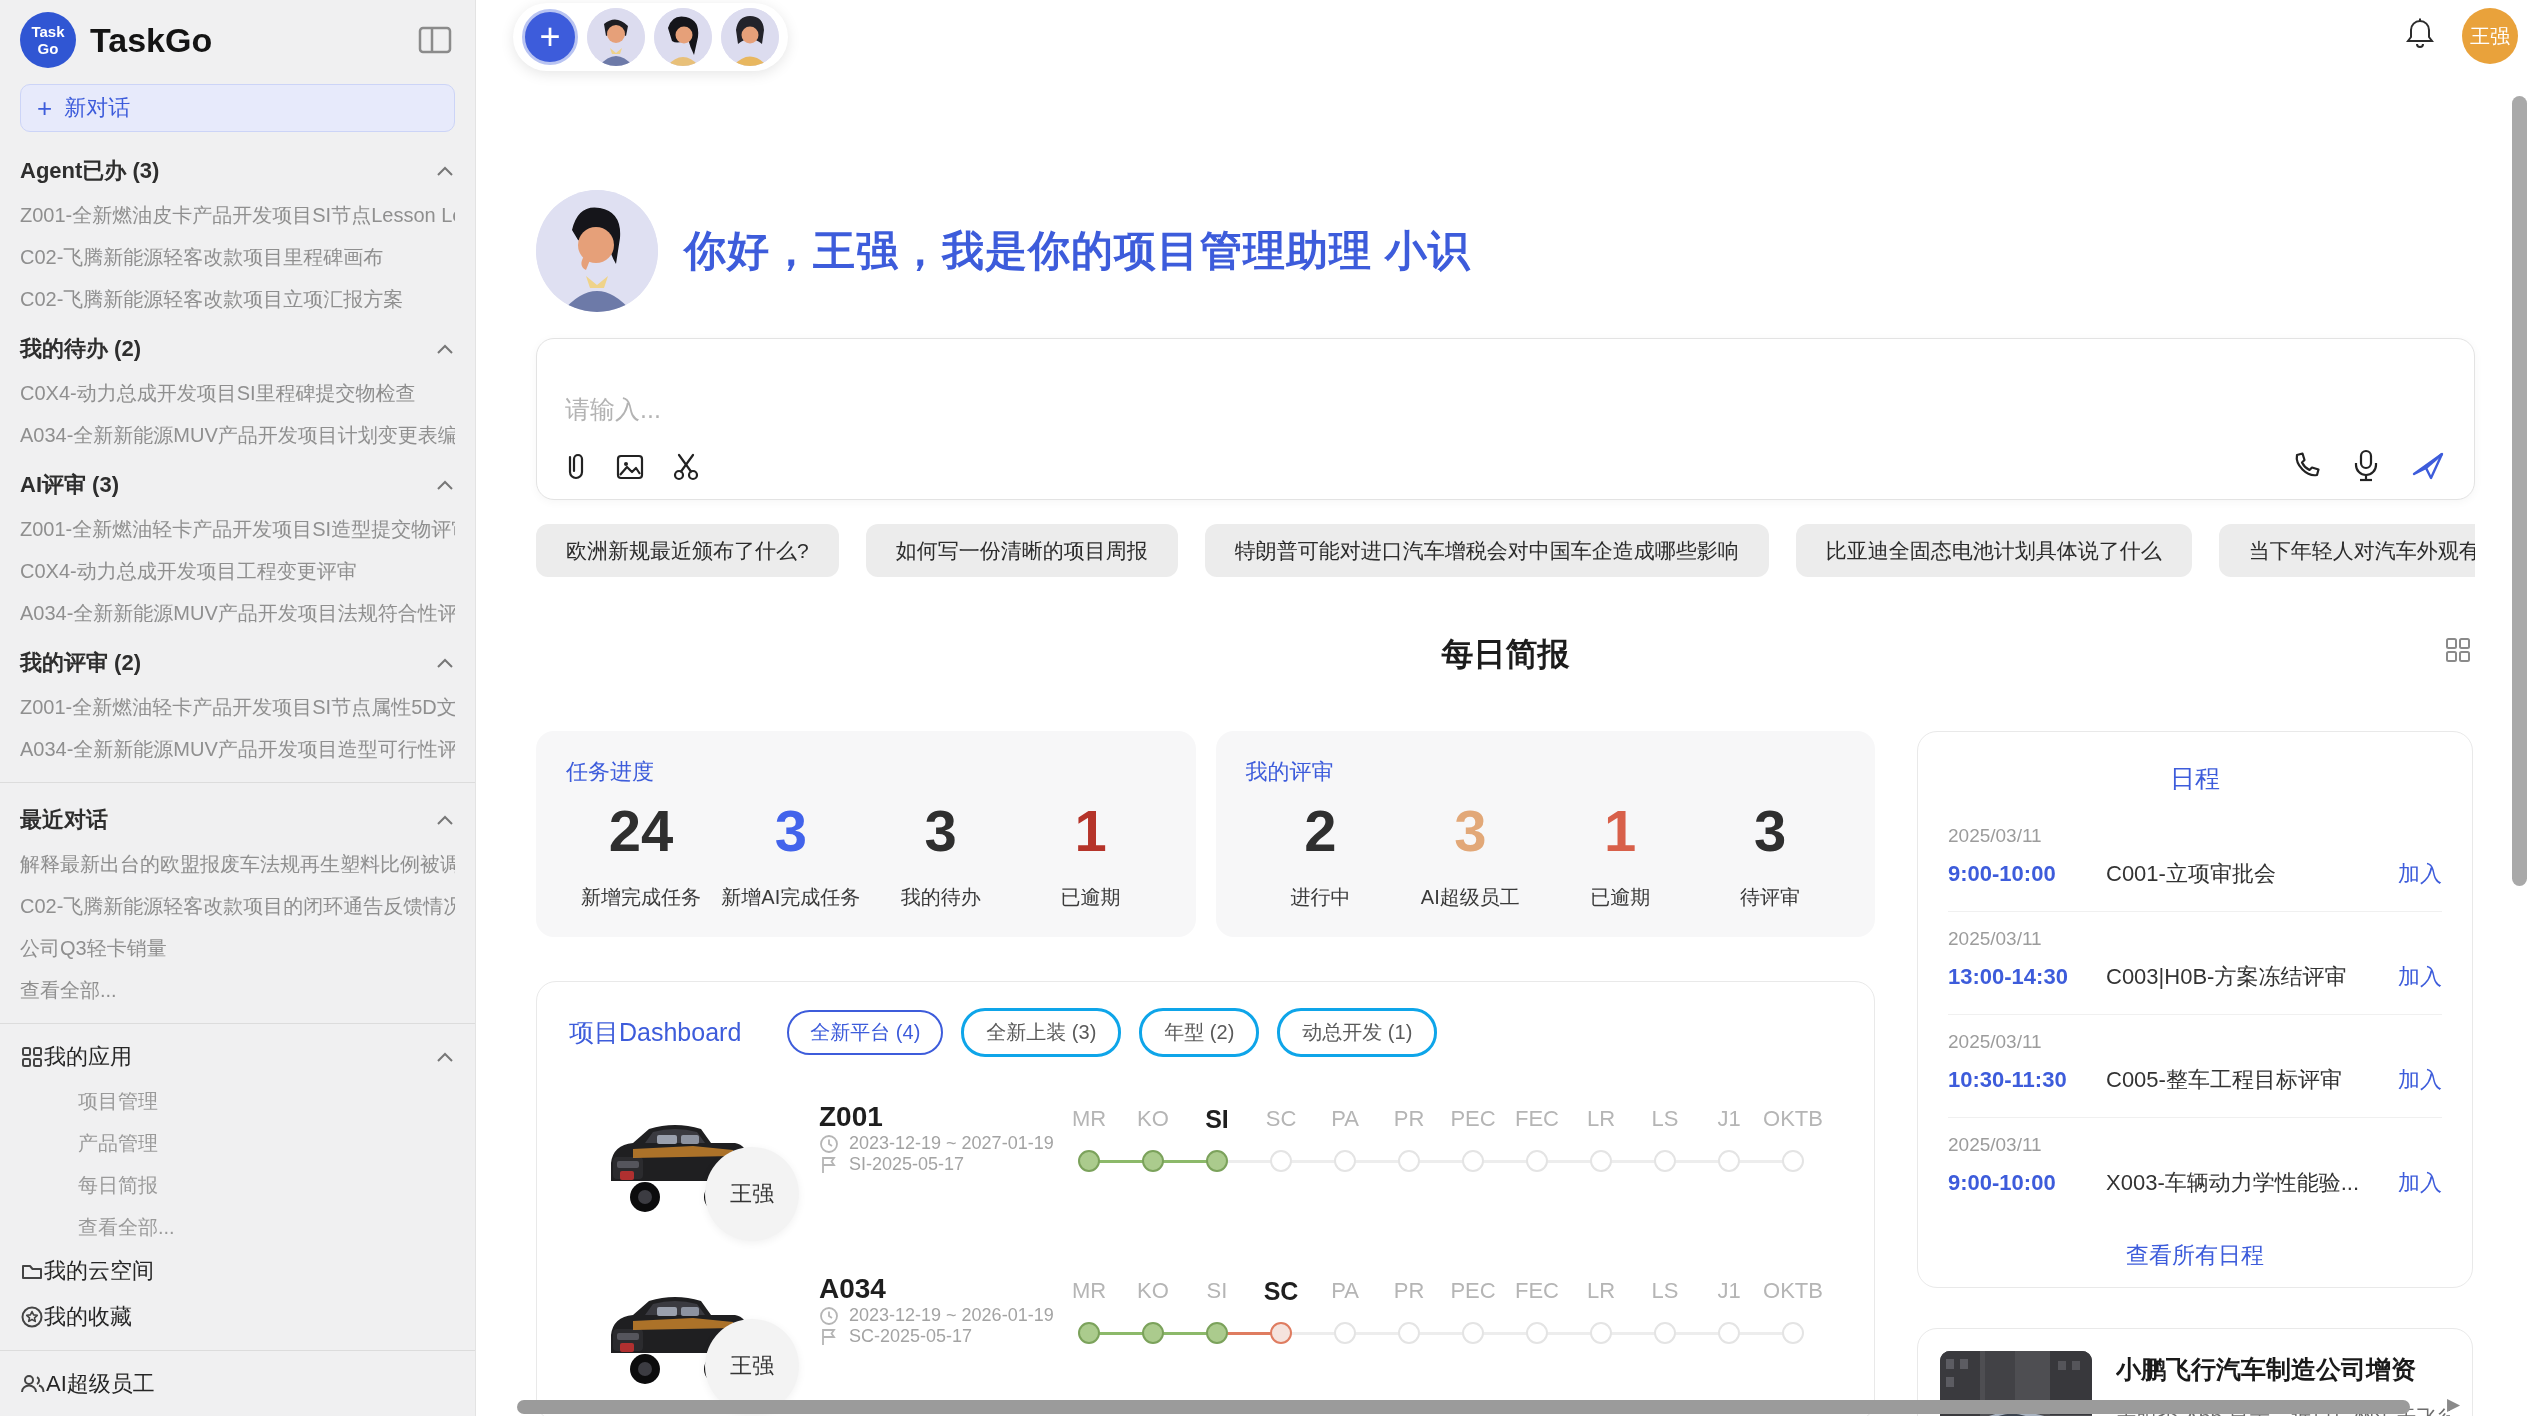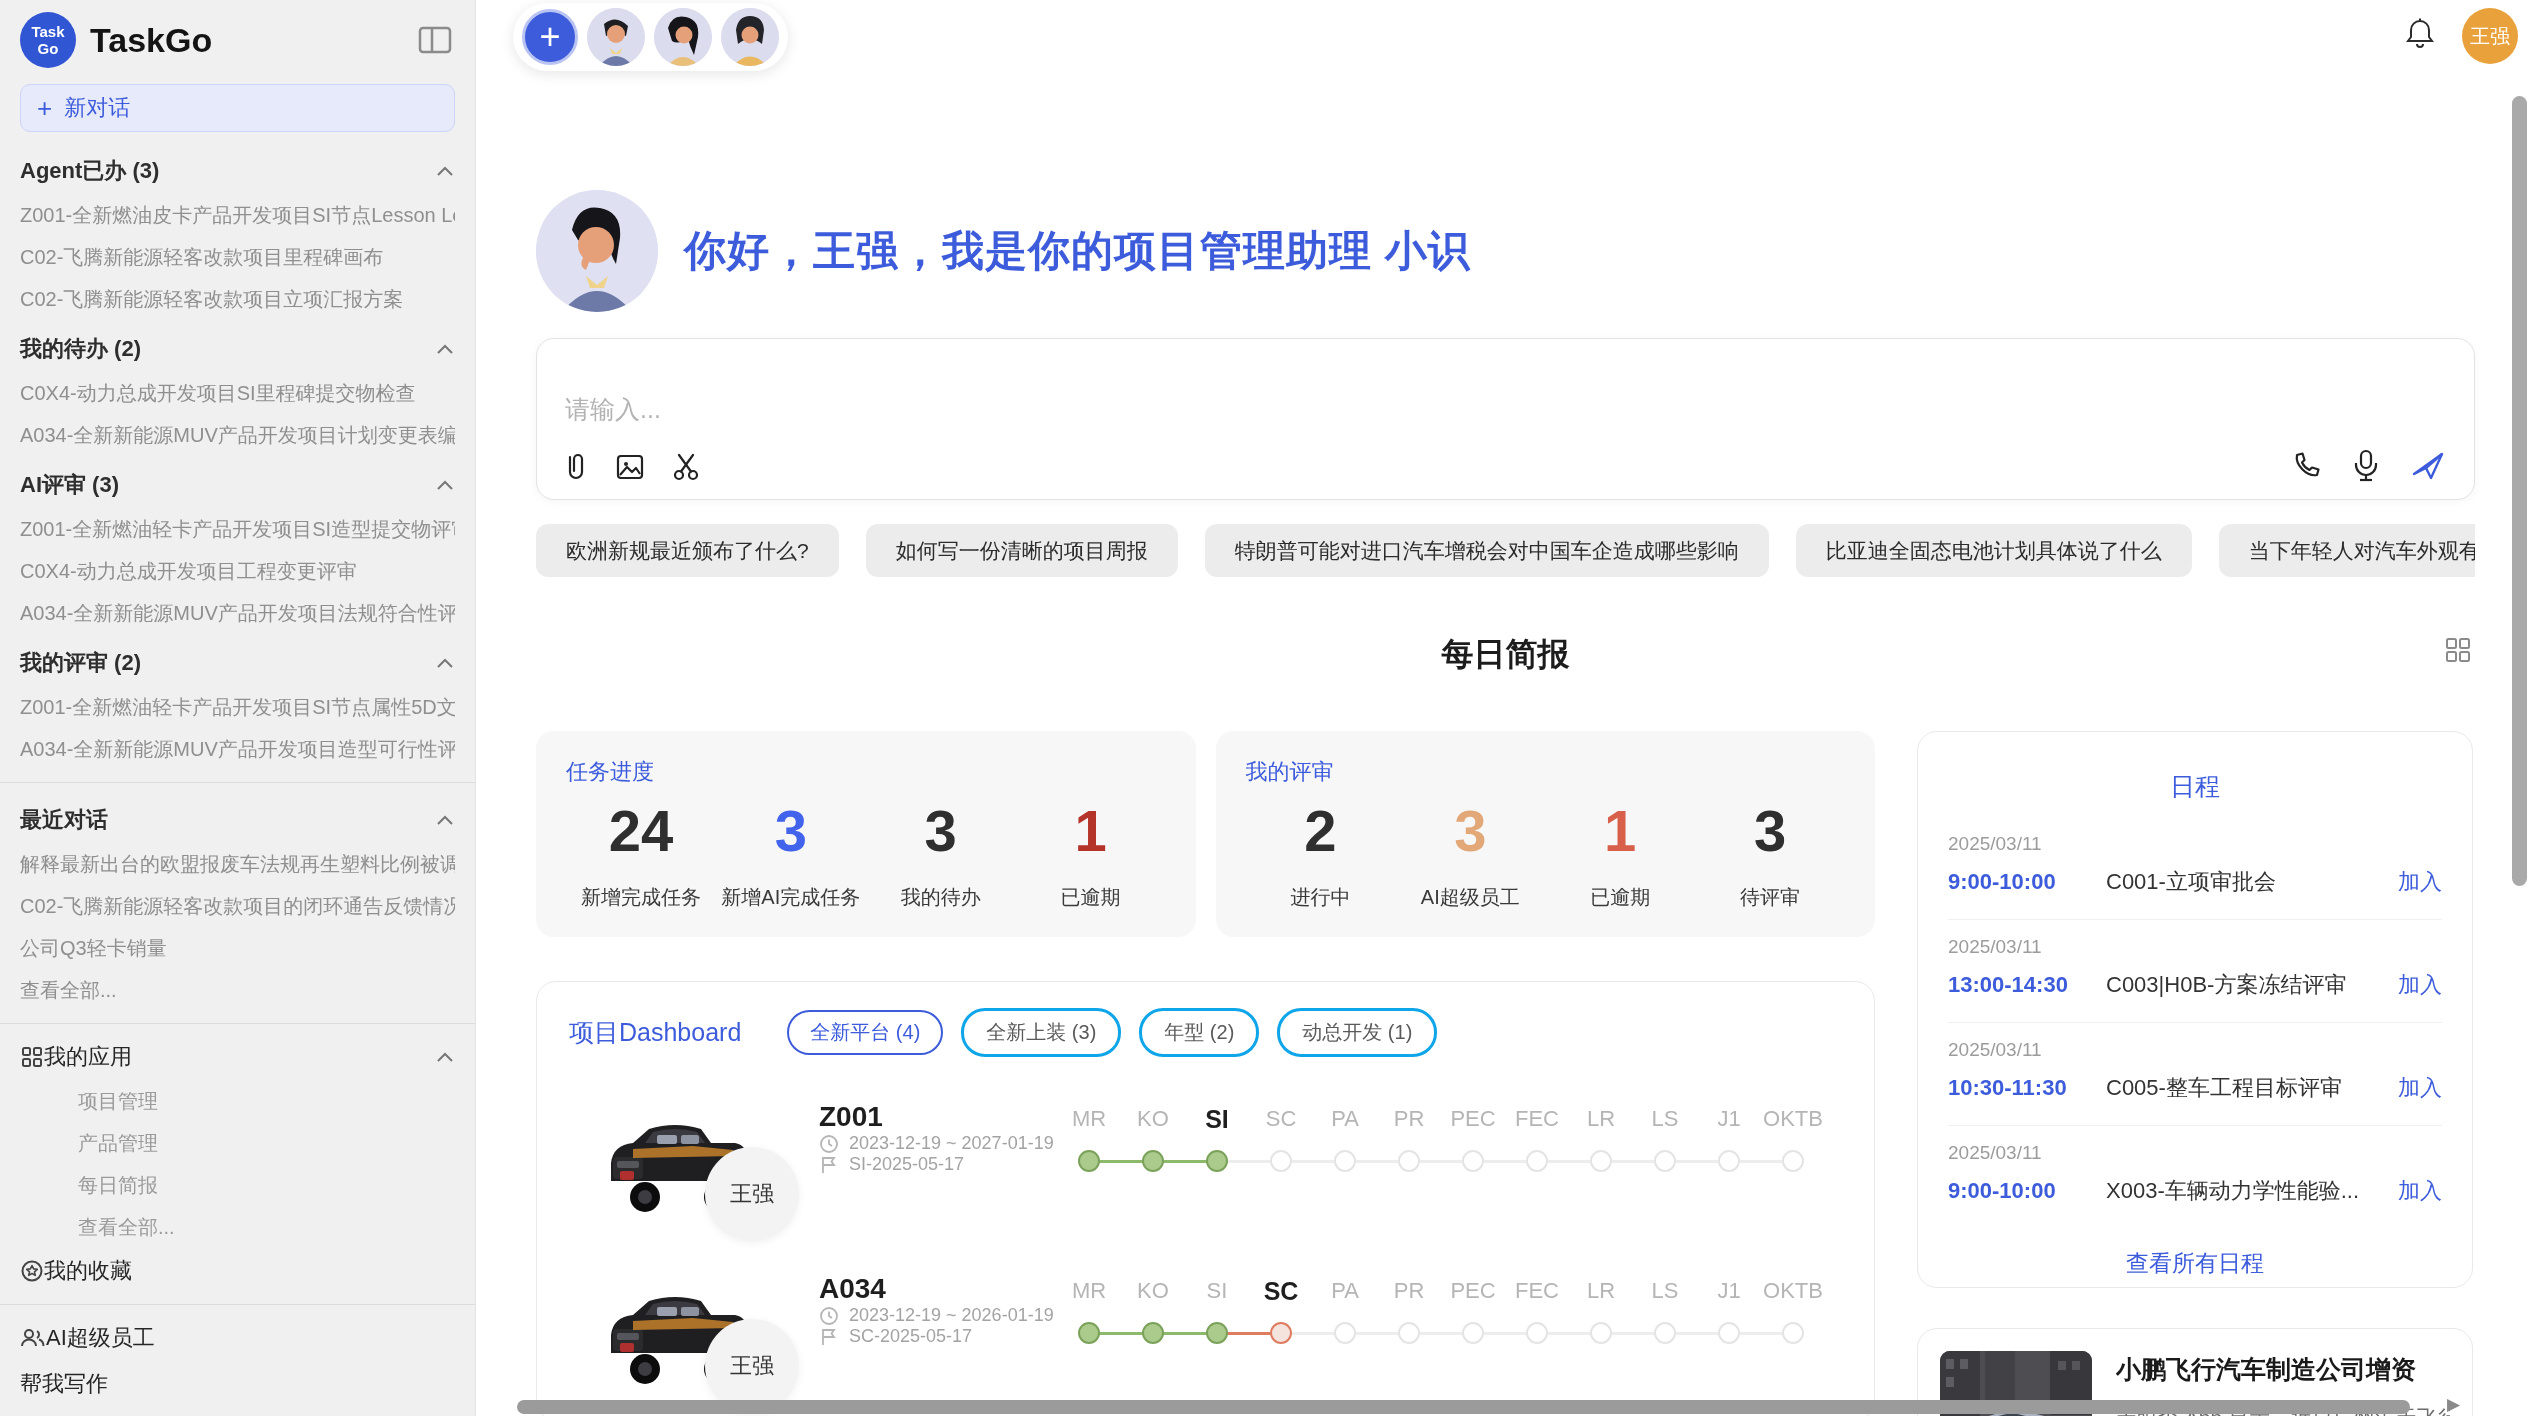--- a/index.html
+++ b/index.html
@@ -85,21 +85,21 @@
   .ms-label.current { color:#1f1f1f; font-weight:700; font-size:25px; }
   .ms-dot { width:22px; height:22px; border-radius:50%; margin:13px auto 0; position:relative; z-index:2; }
   .ms-dot.done { background:#abcb8d; border:2px solid #7ba25b; }
   .ms-dot.todo { background:#fff; border:2px solid #e4e4e4; }
   .ms-dot.overdue { background:#f5e3dd; border:2px solid #df7c60; }
   .ms-seg { position:absolute; left:-32px; top:59px; width:64px; height:3px; z-index:1; }
   .seg-green { background:#8cb96a; }
   .seg-red { background:#df7c60; }
   .seg-gray { background:#ededed; }
 
-  .sched-card { background:#fff; border:1px solid #e9e9e9; border-radius:20px; height:557px; padding:30px 30px; overflow:hidden; }
+  .sched-card { background:#fff; border:1px solid #e9e9e9; border-radius:20px; height:557px; padding:22px 30px; overflow:hidden; }
   .sched-title { text-align:center; color:#3d5cdb; font-size:25px; margin-top:8px; }
   .sched-list { margin-top:14px; }
   .sched-item { padding:16px 0 22px 0; border-bottom:1px solid #f0f0f0; }
   .sched-item:last-child { border-bottom:none; }
   .sched-date { color:#9c9c9c; font-size:19px; }
   .sched-row { display:flex; align-items:center; margin-top:12px; }
   .sched-time { color:#3d5cdb; font-size:22px; font-weight:700; width:158px; min-width:158px; }
   .sched-name { flex:1; color:#333; font-size:22px; white-space:nowrap; overflow:hidden; }
   .sched-join { color:#3d5cdb; font-size:22px; cursor:pointer; }
   .sched-viewall { text-align:center; color:#3d5cdb; font-size:23px; margin-top:20px; cursor:pointer; }
@@ -226,20 +226,28 @@
           <svg width="20" height="14" viewBox="0 0 20 14">
             <polyline points="3,11 10,4 17,11" fill="none" stroke="#777" stroke-width="2"></polyline>
           </svg>
         </span>
     </div>
     <div class="sb-subitem">项目管理</div>
     <div class="sb-subitem">产品管理</div>
     <div class="sb-subitem">每日简报</div>
     <div class="sb-subitem">查看全部...</div>
 
+    <div class="sb-row">
+      <span class="icon">
+          <svg width="24" height="24" viewBox="0 0 24 24">
+            <path d="M3 7 h7 l2.5 3 H21 v9 H3 z" fill="none" stroke="#444" stroke-width="2" stroke-linejoin="round"></path>
+          </svg>
+        </span>
+      <span class="grow">我的云空间</span>
+    </div>
     <div class="sb-row">
       <span class="icon">
           <svg width="24" height="24" viewBox="0 0 24 24">
             <circle cx="12" cy="12" r="9.5" fill="none" stroke="#444" stroke-width="2"></circle>
             <path d="M12 6.5 l1.6 3.4 3.7 .4 -2.8 2.5 .8 3.6 -3.3 -1.9 -3.3 1.9 .8 -3.6 -2.8 -2.5 3.7 -.4 z" fill="none" stroke="#444" stroke-width="1.6" stroke-linejoin="round"></path>
           </svg>
         </span>
       <span class="grow">我的收藏</span>
     </div>
 

